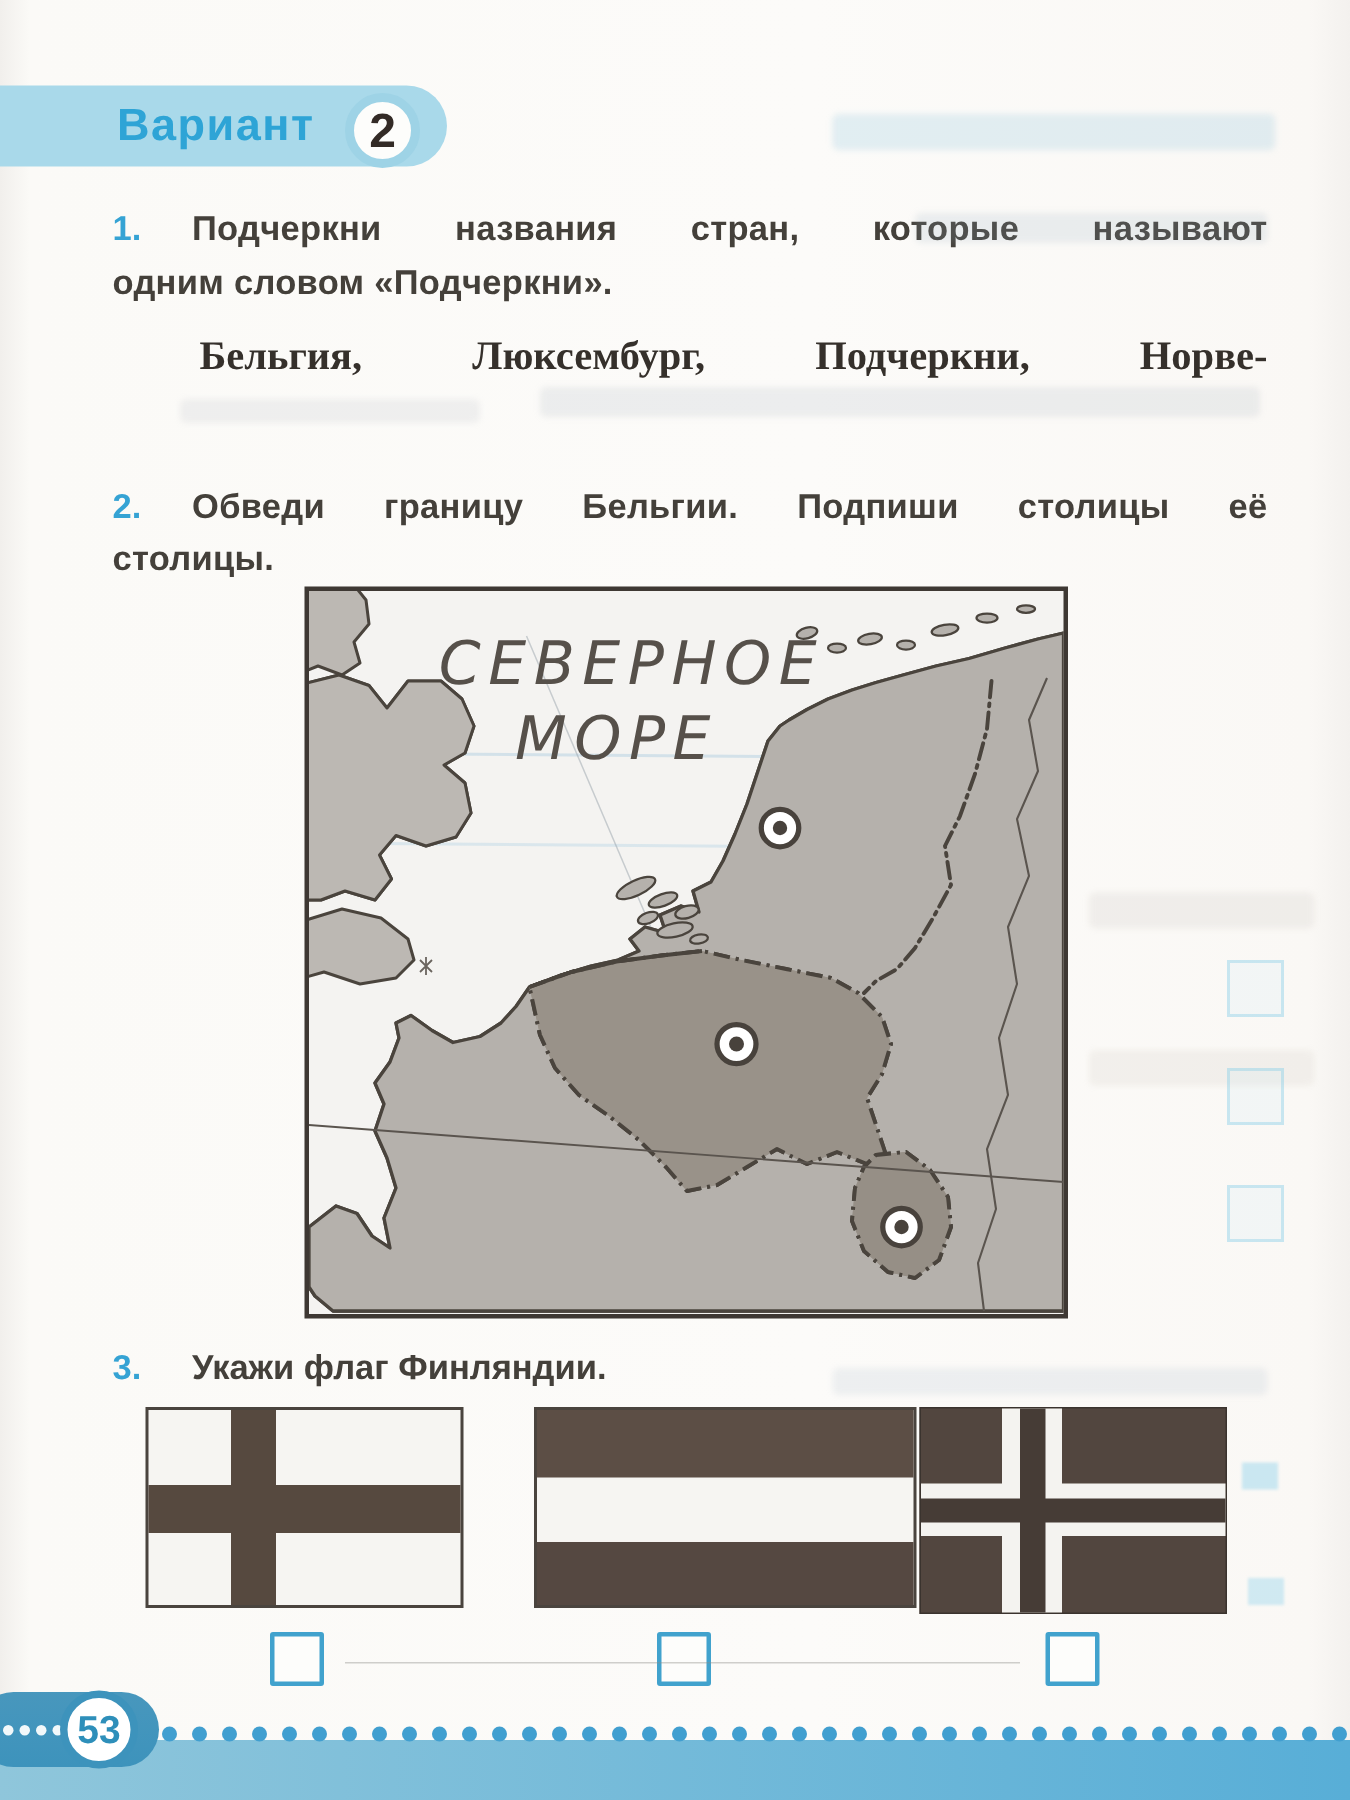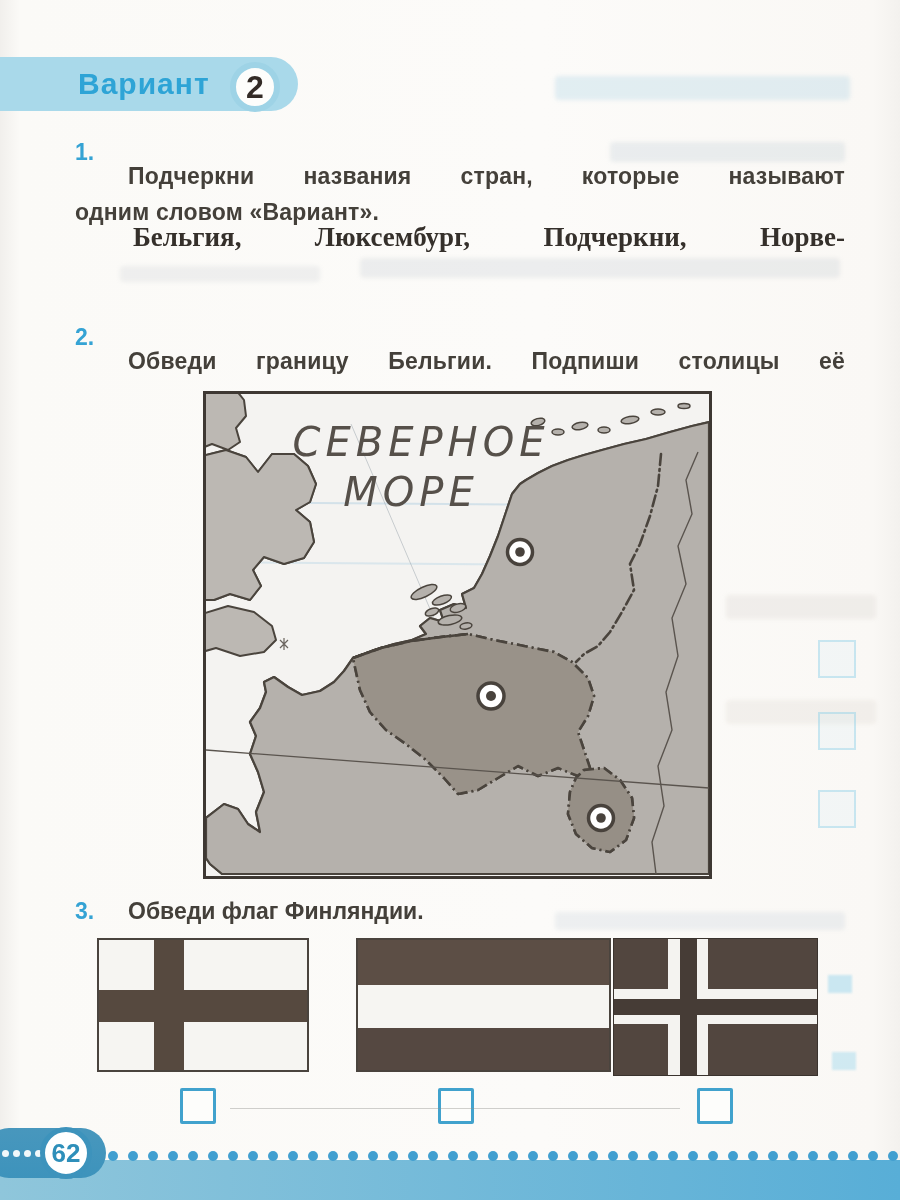--- a/index.html
+++ b/index.html
@@ -14,21 +14,21 @@
     border-radius:16px 30px 30px 16px;}
   .banner-label{left:78px;top:57px;height:71px;line-height:54px;
     font-size:30px;font-weight:bold;color:#2ea4d6;letter-spacing:1px;}
   .variant-circle{left:230px;top:62px;width:50px;height:50px;border-radius:50%;
     background:#fdfdfb;border:6px solid #9ed3e6;box-sizing:border-box;
     text-align:center;line-height:39px;font-size:32px;font-weight:bold;color:#332b26;}
   
   .task{left:75px;width:770px;color:#44403a;font-size:23px;font-weight:bold;}
   .task-line{display:flex;line-height:36px;}
   .task-num{width:53px;flex:0 0 53px;color:#35a3d4;}
-  .task-text-j{flex:1;text-align:justify;text-align-last:justify;letter-spacing:.2px;margin-top:24px;}
+  .task-text-j{flex:1;text-align:justify;text-align-last:justify;letter-spacing:.2px;}
   .task-cont{line-height:36px;letter-spacing:.2px;}
   .answer{left:75px;width:770px;color:#35302b;font-family:"Liberation Serif",serif;
     font-size:27px;font-weight:bold;}
   .answer-l1{padding-left:58px;text-align:justify;text-align-last:justify;line-height:37px;}
   .answer-l2{line-height:37px;}
   
   .map-frame{left:203px;top:391px;width:503px;height:482px;border:3px solid #3e3833;
     background:#f4f3f1;box-sizing:content-box;}
   
   .flag{box-sizing:border-box;}
@@ -66,32 +66,33 @@
 
 <div class="abs banner"></div>
 <div class="abs banner-label">Вариант</div>
 <div class="abs variant-circle">2</div>
 
 <div class="abs task" style="top:134px;">
   <div class="task-line">
     <span class="task-num">1.</span>
     <span class="task-text-j">Подчеркни названия стран, которые называют</span>
   </div>
-  <div class="task-cont">одним словом «Вариант».</div>
+  <div class="task-cont">одним словом «Подчеркни».</div>
 </div>
 
 <div class="abs answer" style="top:219px;">
   <div class="answer-l1">Бельгия, Люксембург, Подчеркни, Норве-</div>
 </div>
 
 <div class="abs task" style="top:320px;">
   <div class="task-line" style="line-height:35px;">
     <span class="task-num">2.</span>
     <span class="task-text-j">Обведи границу Бельгии. Подпиши столицы её</span>
   </div>
+  <div class="task-cont" style="line-height:35px;">столицы.</div>
 </div>
 
 <div class="abs map-frame">
 <svg width="503" height="482" viewBox="0 0 503 482">
   <defs>
     <pattern id="ht" width="4" height="4" patternUnits="userSpaceOnUse">
       <circle cx="1" cy="1" r="0.7" fill="rgba(60,55,50,0.16)"></circle>
     </pattern>
     <pattern id="ht2" width="3.5" height="3.5" patternUnits="userSpaceOnUse">
       <circle cx="1" cy="1" r="0.85" fill="rgba(45,40,36,0.20)"></circle>
@@ -169,21 +170,21 @@
   </g>
 
   <text x="215" y="62" text-anchor="middle" font-family="DejaVu Sans, sans-serif" font-style="italic" font-size="40" letter-spacing="5" fill="#56504a">СЕВЕРНОЕ</text>
   <text x="205" y="112" text-anchor="middle" font-family="DejaVu Sans, sans-serif" font-style="italic" font-size="40" letter-spacing="5" fill="#56504a">МОРЕ</text>
 </svg>
 </div>
 
 <div class="abs task" style="top:893px;">
   <div class="task-line">
     <span class="task-num">3.</span>
-    <span style="flex:1;">Обведи флаг Финляндии.</span>
+    <span style="flex:1;">Укажи флаг Финляндии.</span>
   </div>
 </div>
 
 <div class="abs flag flag1">
   <div class="abs f1v"></div>
   <div class="abs f1h"></div>
 </div>
 <div class="abs flag flag2">
   <div class="abs f2t"></div>
   <div class="abs f2b"></div>
@@ -254,13 +255,13 @@
     <div class="fdot" style="left: 720px;"></div>
     <div class="fdot" style="left: 740px;"></div>
     <div class="fdot" style="left: 760px;"></div>
     <div class="fdot" style="left: 780px;"></div>
   </div>
 <div class="abs footer-pill"></div>
 <div class="pill-dot" style="left:2px;"></div>
 <div class="pill-dot" style="left:13px;"></div>
 <div class="pill-dot" style="left:24px;"></div>
 <div class="pill-dot" style="left:35px;"></div>
-<div class="abs page-circle">62</div>
+<div class="abs page-circle">53</div>
 
 </body></html>

